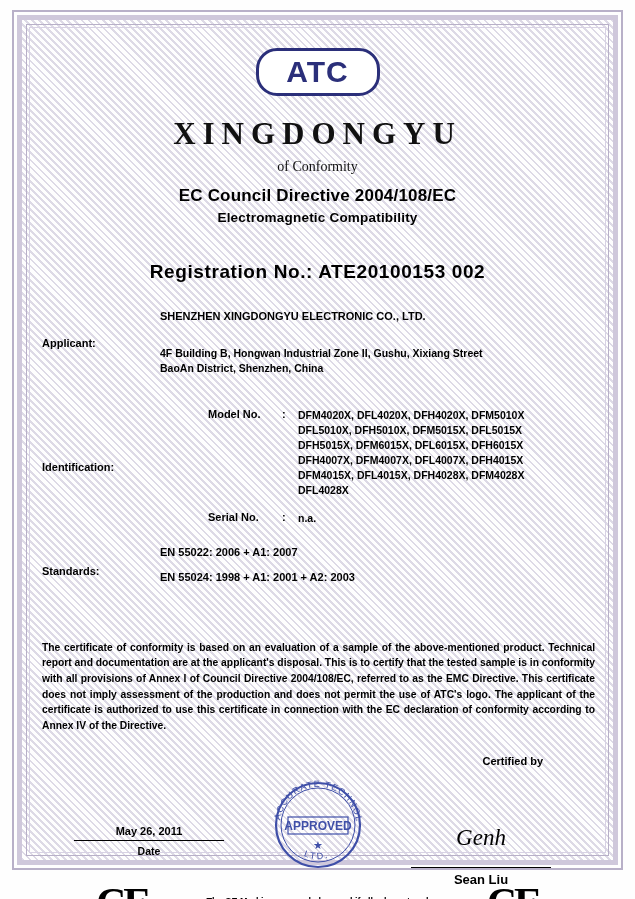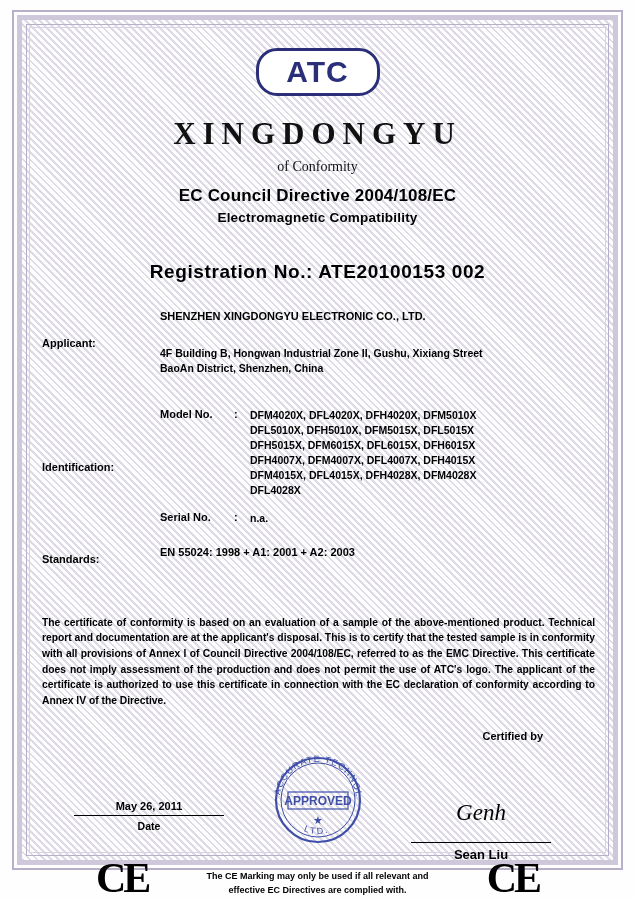--- a/index.html
+++ b/index.html
@@ -327,21 +327,21 @@
         </div>
       </div>
 
       <div class="spacer-12"></div>
 
 
       <div class="spacer-16"></div>
 
       <div class="row">
         <div class="label">Identification:</div>
-        <div style="flex:1;">
+        <div style="flex:1;margin-left:48px;">
           <div class="ident-block">
             <div class="ident-key">Model No.</div>
             <div class="ident-colon">:</div>
             <div class="ident-val">DFM4020X, DFL4020X, DFH4020X, DFM5010X
 DFL5010X, DFH5010X, DFM5015X, DFL5015X
 DFH5015X, DFM6015X, DFL6015X, DFH6015X
 DFH4007X, DFM4007X, DFL4007X, DFH4015X
 DFM4015X, DFL4015X, DFH4028X, DFM4028X
 DFL4028X</div>
           </div>
@@ -351,20 +351,21 @@
             <div class="ident-val">n.a.</div>
           </div>
         </div>
       </div>
 
       <div class="spacer-16"></div>
 
       <div class="row">
         <div class="label">Standards:</div>
         <div class="standards-list">
+          <div>EN 55022: 2006 + A1: 2007</div>
           <div>EN 55024: 1998 + A1: 2001 + A2: 2003</div>
         </div>
       </div>
 
     </div>
 
     <div class="para">The certificate of conformity is based on an evaluation of a sample of the above-mentioned product. Technical report and documentation are at the applicant's disposal. This is to certify that the tested sample is in conformity with all provisions of Annex I of Council Directive 2004/108/EC, referred to as the EMC Directive. This certificate does not imply assessment of the production and does not permit the use of ATC's logo. The applicant of the certificate is authorized to use this certificate in connection with the EC declaration of conformity according to Annex IV of the Directive.</div>
 
     <div class="certified-by">Certified by</div>
 

